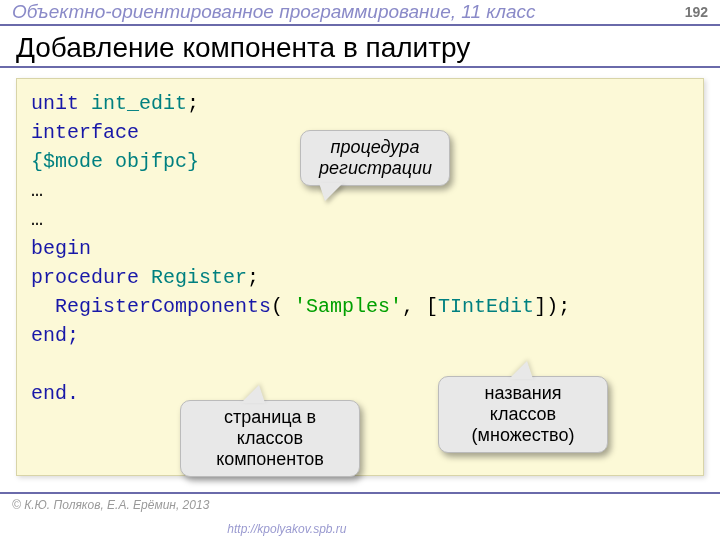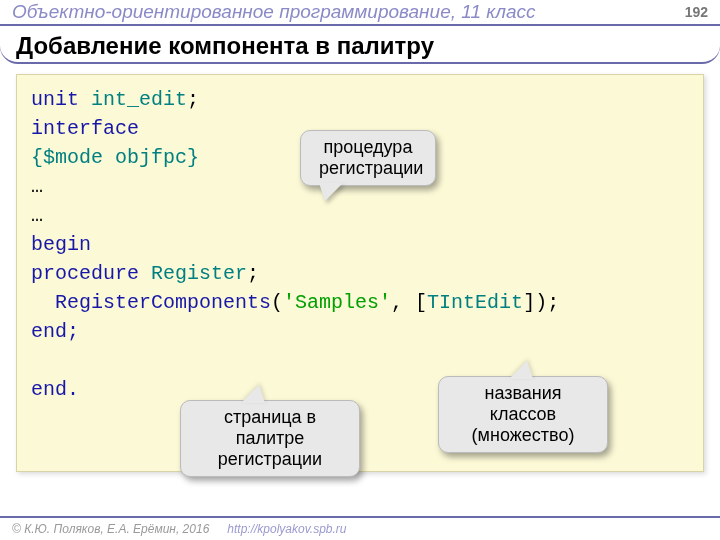--- a/index.html
+++ b/index.html
@@ -11,57 +11,56 @@
   }
   .header-bar {
     height: 26px; background: #fff;
     border-bottom: 2px solid #6a6aaa;
     display: flex; align-items: center;
     padding: 0 12px; justify-content: space-between;
   }
   .header-text { color: #8a8ac8; font-style: italic; font-size: 19px; }
   .page-num { color: #777; font-size: 14px; font-weight: bold; }
   .title {
-    font-size: 24px; font-weight: bold; color: #000;
+    font-size: 28px; font-weight: normal; color: #000;
     padding: 6px 16px 2px 16px;
     border-bottom: 2px solid #6a6aaa;
-    border-radius: 18px;
   }
   .code-block {
     margin: 10px 16px 0 16px;
     background: #fcf9d7;
     border: 1px solid #d8d4a8;
     box-shadow: 2px 2px 5px rgba(0,0,0,.15);
     padding: 10px 14px;
     font-family: "Courier New", monospace;
     font-size: 20px; font-weight: normal;
     line-height: 1.45;
     position: relative;
     height: 398px;
   }
   .kw { color: #1818a8; }
   .id { color: #008080; }
-  .str { color: #00a000; }
+  .str { color: #00a000; margin-left: 11px; }
   .plain { color: #000; }
   .callout {
     position: absolute;
     background: #e8e8e8;
     border: 1px solid #bbb;
     border-radius: 10px;
     box-shadow: 3px 4px 6px rgba(0,0,0,.35);
     font-family: Arial, sans-serif;
     font-size: 18px; font-weight: normal;
     text-align: center;
     padding: 6px 18px;
     color: #000;
   }
   .callout .tail {
     position: absolute; width: 0; height: 0;
   }
-  .c1 { left: 300px; top: 130px; width: 136px; }
+  .c1 { left: 300px; top: 130px; width: 150px; font-style: italic; }
   .c1 .tail {
     left: 18px; bottom: -16px;
     border-left: 6px solid transparent;
     border-right: 18px solid transparent;
     border-top: 18px solid #e8e8e8;
     filter: drop-shadow(2px 3px 2px rgba(0,0,0,.25));
   }
   .c2 { left: 180px; top: 400px; width: 180px; }
   .c2 .tail {
     left: 60px; top: -16px;
@@ -78,21 +77,21 @@
     border-bottom: 18px solid #e8e8e8;
     filter: drop-shadow(1px -2px 2px rgba(0,0,0,.15));
   }
   .footer {
     position: absolute; left: 0; right: 0; bottom: 0;
     border-top: 2px solid #6a6aaa;
     padding: 4px 12px;
     font-size: 12px; color: #9a9a9a; font-style: italic;
     display: flex; gap: 18px;
   }
-  .footer .link { color: #9a9ad0; }
+  .footer .link { color: #9a9ad0; margin-top: 24px; }
 </style>
 </head>
 <body>
 
 <div class="header-bar">
   <span class="header-text">Объектно-ориентированное программирование, 11 класс</span>
   <span class="page-num">192</span>
 </div>
 
 <div class="title">Добавление компонента в палитру</div>
@@ -109,24 +108,24 @@
 <div><span class="kw">end;</span></div>
 <div><span class="plain"></span>&nbsp;</div>
 <div><span class="kw">end.</span></div>
 </div>
 
 <div class="callout c1">
   <span>процедура регистрации</span>
   <div class="tail"></div>
 </div>
 <div class="callout c2">
-  <span>страница в палитре регистрации</span>
+  <span>страница в классов компонентов</span>
   <div class="tail"></div>
 </div>
 <div class="callout c3">
   <span>названия классов (множество)</span>
   <div class="tail"></div>
 </div>
 
 <div class="footer">
-  <span>© К.Ю. Поляков, Е.А. Ерёмин, 2016</span>
+  <span>© К.Ю. Поляков, Е.А. Ерёмин, 2013</span>
   <span class="link">http://kpolyakov.spb.ru</span>
 </div>
 
 </body></html>

